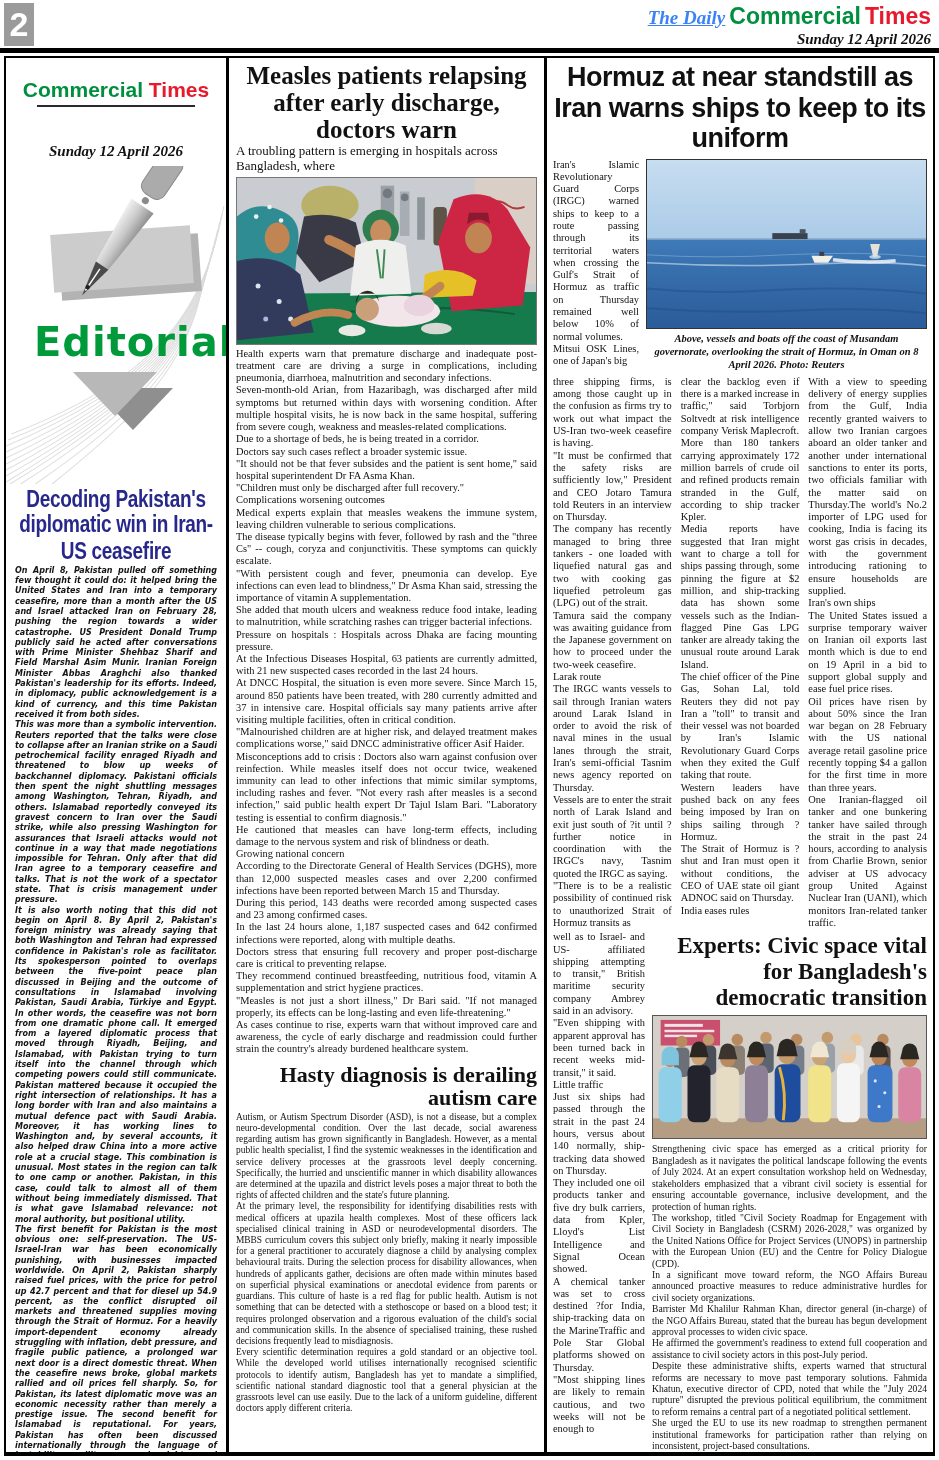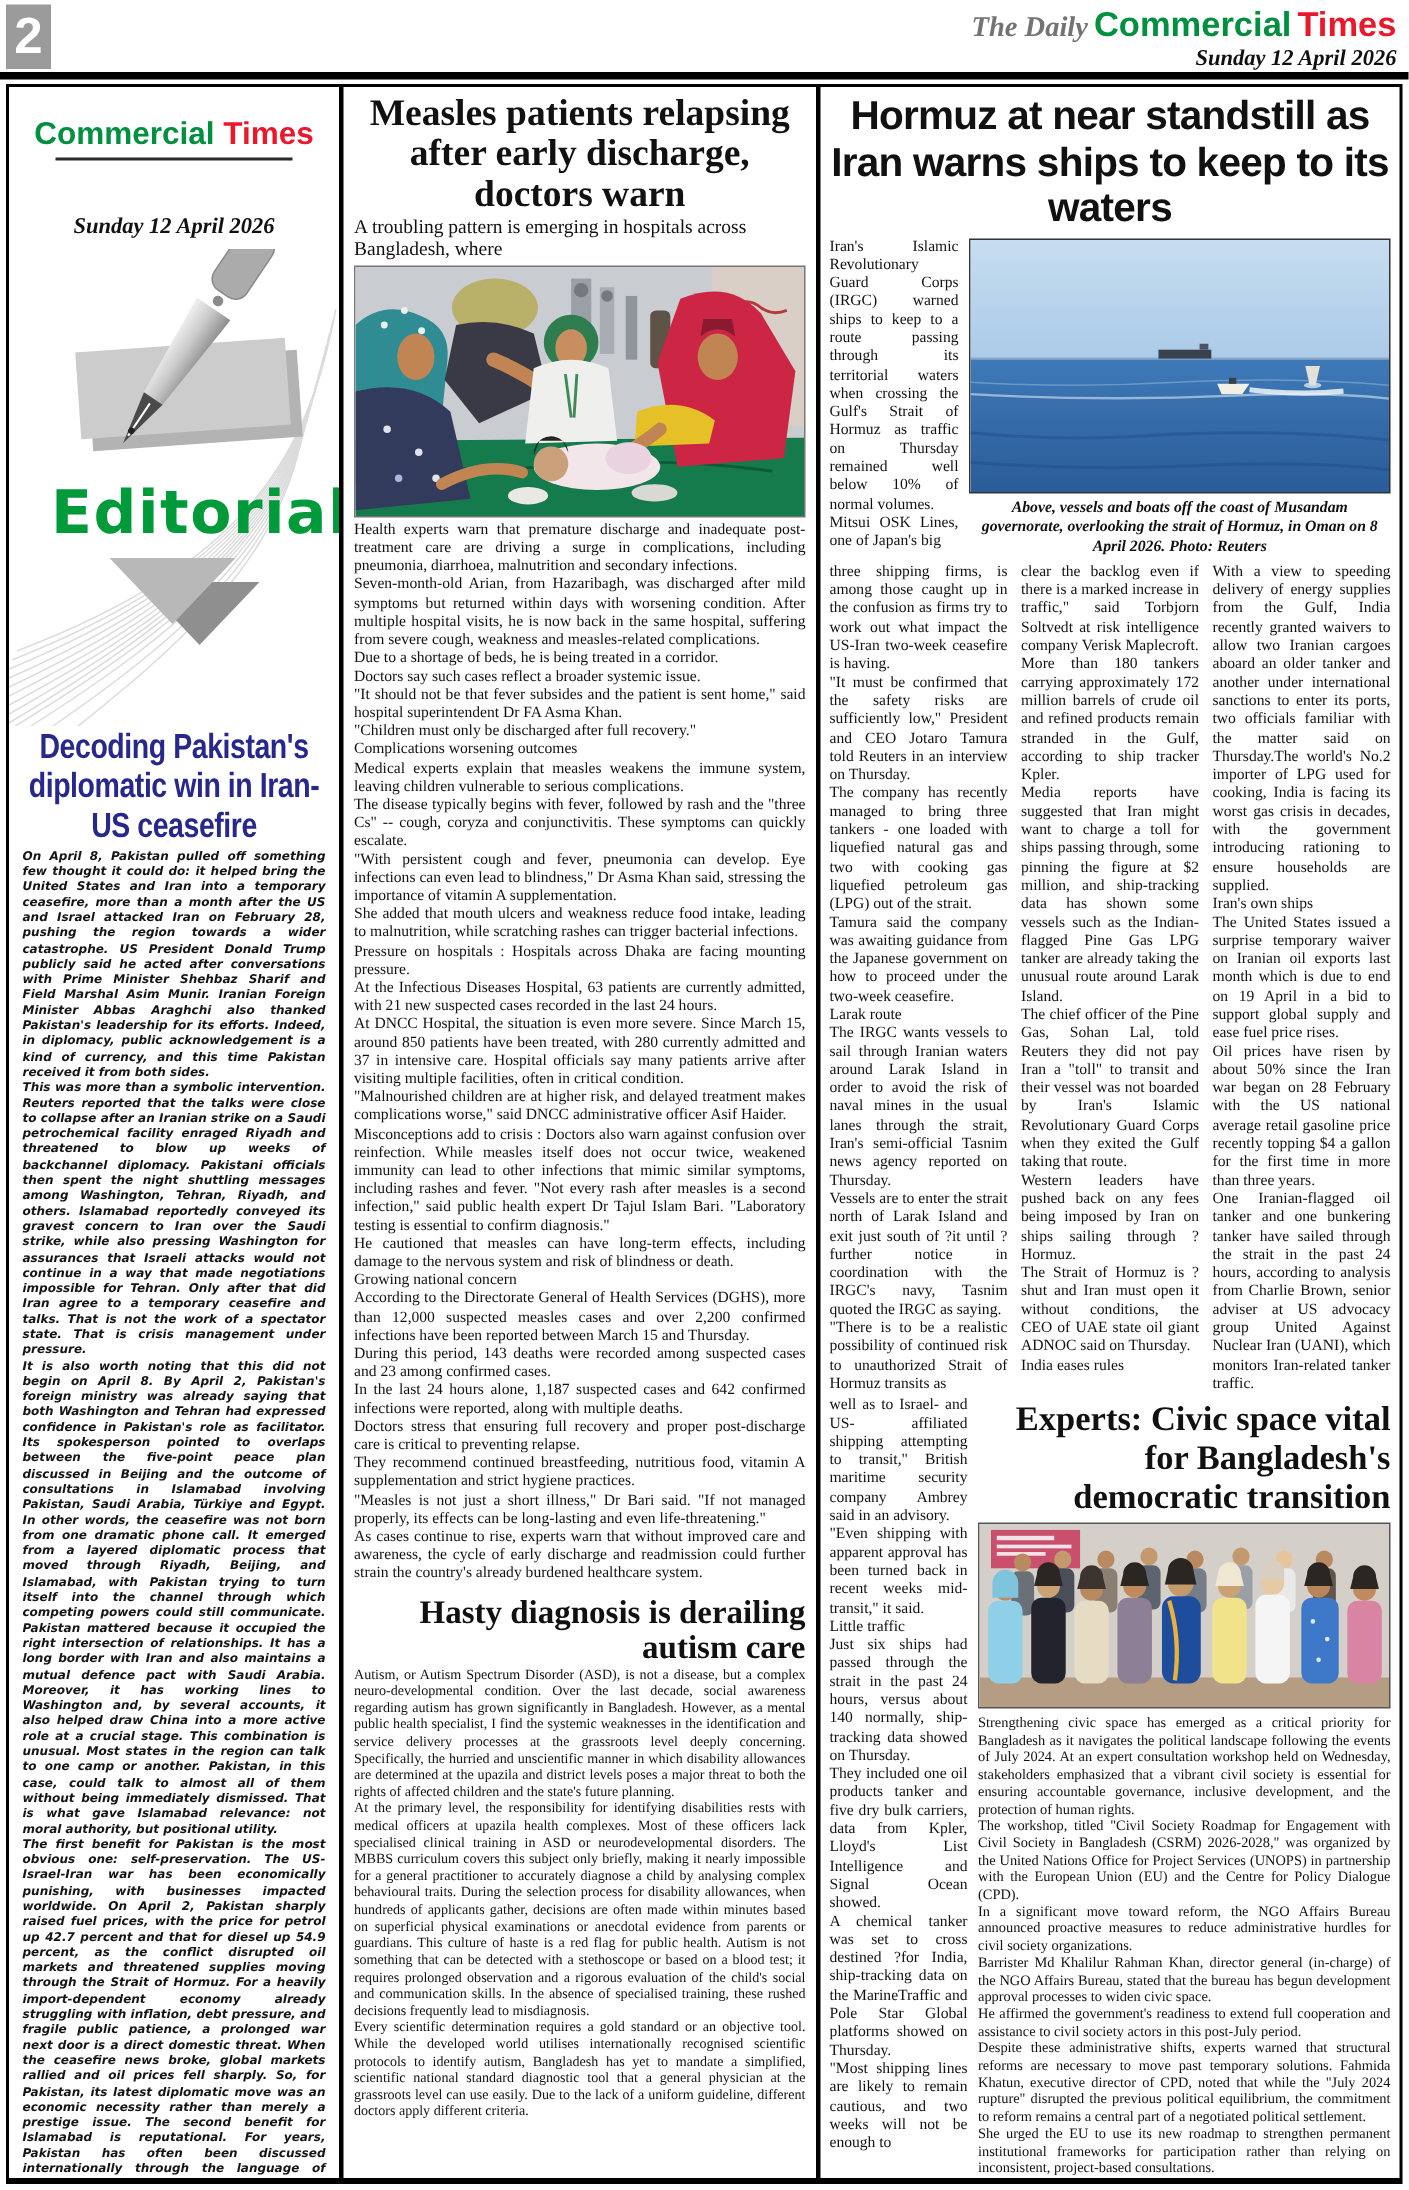--- a/index.html
+++ b/index.html
@@ -5,21 +5,21 @@
   * { margin:0; padding:0; box-sizing:border-box; }
   html,body { width:939px; height:1460px; background:#fff; overflow:hidden;
               font-family:"Liberation Serif", serif; color:#111; }
 
   
   .page-num { position:absolute; left:4px; top:3px; width:30px; height:43px;
               background:#9b9b9b; color:#fff; font:700 34px/43px "Liberation Sans", sans-serif;
               text-align:center; }
   .masthead { position:absolute; right:8px; top:3px; text-align:right; }
   .mh-line1 { white-space:nowrap; }
-  .mh-daily { font:700 italic 19px "Liberation Serif", serif; color:#737373; }
+  .mh-daily { font:700 italic 19px "Liberation Serif", serif; color:#3b82f6;text-decoration:underline; }
   .mh-commercial { font:700 23px "Liberation Sans", sans-serif; color:#008f3e; }
   .mh-times { font:700 23px "Liberation Sans", sans-serif; color:#e8192c; }
   .mh-date { font:700 italic 15px "Liberation Serif", serif; margin-top:1px; }
   .header-rule { position:absolute; top:48px; left:0; width:939px; height:5px; background:#000; }
 
   
   .content { position:absolute; top:56px; left:4px; width:931px; height:1400px;
              border:2px solid #000; border-bottom-width:4px; display:flex;
              overflow:hidden; background:#fff; }
 
@@ -229,21 +229,21 @@
 
     <div class="a-headline">Hasty diagnosis is derailing autism care</div>
     <div class="a-body">
         <p>Autism, or Autism Spectrum Disorder (ASD), is not a disease, but a complex neuro-developmental condition. Over the last decade, social awareness regarding autism has grown significantly in Bangladesh. However, as a mental public health specialist, I find the systemic weaknesses in the identification and service delivery processes at the grassroots level deeply concerning. Specifically, the hurried and unscientific manner in which disability allowances are determined at the upazila and district levels poses a major threat to both the rights of affected children and the state's future planning.</p>
         <p>At the primary level, the responsibility for identifying disabilities rests with medical officers at upazila health complexes. Most of these officers lack specialised clinical training in ASD or neurodevelopmental disorders. The MBBS curriculum covers this subject only briefly, making it nearly impossible for a general practitioner to accurately diagnose a child by analysing complex behavioural traits. During the selection process for disability allowances, when hundreds of applicants gather, decisions are often made within minutes based on superficial physical examinations or anecdotal evidence from parents or guardians. This culture of haste is a red flag for public health. Autism is not something that can be detected with a stethoscope or based on a blood test; it requires prolonged observation and a rigorous evaluation of the child's social and communication skills. In the absence of specialised training, these rushed decisions frequently lead to misdiagnosis.</p>
         <p>Every scientific determination requires a gold standard or an objective tool. While the developed world utilises internationally recognised scientific protocols to identify autism, Bangladesh has yet to mandate a simplified, scientific national standard diagnostic tool that a general physician at the grassroots level can use easily. Due to the lack of a uniform guideline, different doctors apply different criteria.</p>
       </div>
   </div>
 
   <div class="col-right">
-    <div class="h-headline">Hormuz at near standstill as Iran warns ships to keep to its waters</div>
+    <div class="h-headline">Hormuz at near standstill as Iran warns ships to keep to its uniform</div>
 
     <div class="h-rowA">
       <div class="h-intro">
           <p>Iran's Islamic Revolutionary Guard Corps (IRGC) warned ships to keep to a route passing through its territorial waters when crossing the Gulf's Strait of Hormuz as traffic on Thursday remained well below 10% of normal volumes.</p>
           <p>Mitsui OSK Lines, one of Japan's big</p>
         </div>
       <div class="h-photo-wrap">
         <svg class="h-photo" viewBox="0 0 285 170" preserveAspectRatio="none">
           <defs>
             <linearGradient id="skyG" x1="0" y1="0" x2="0" y2="1">

